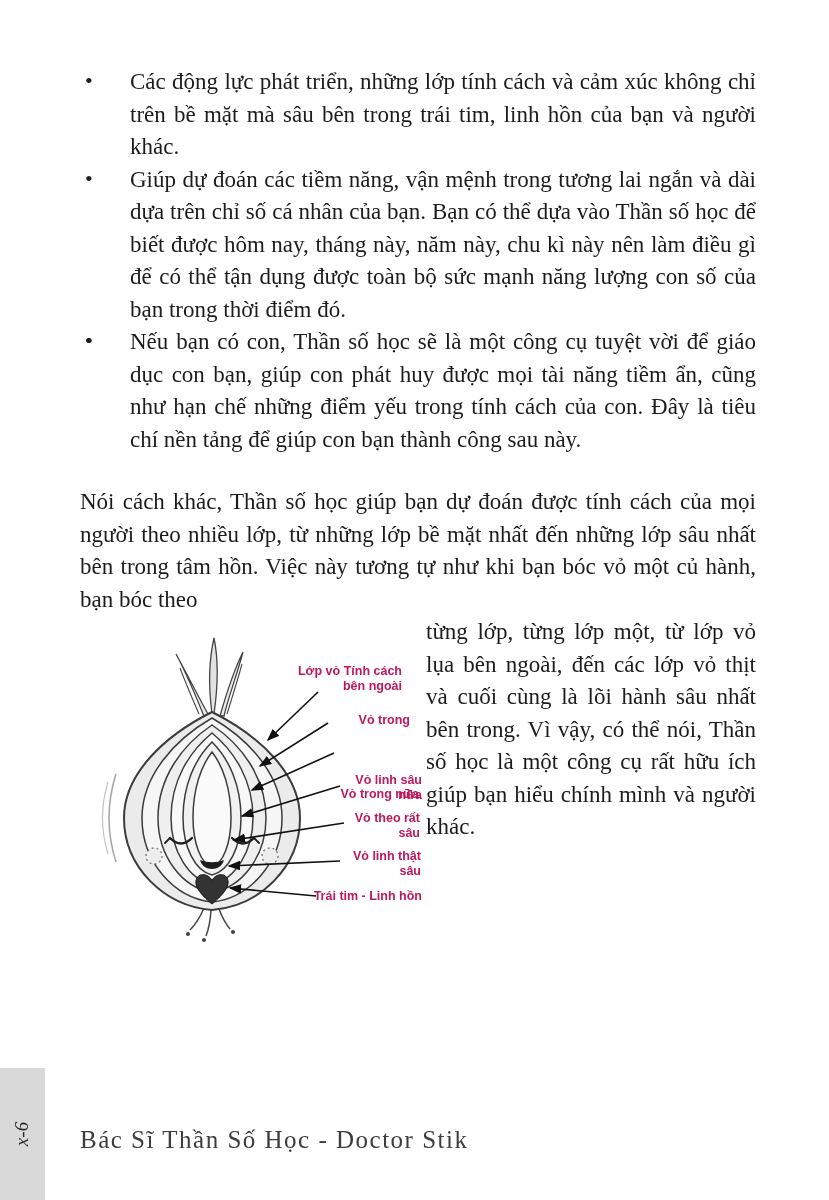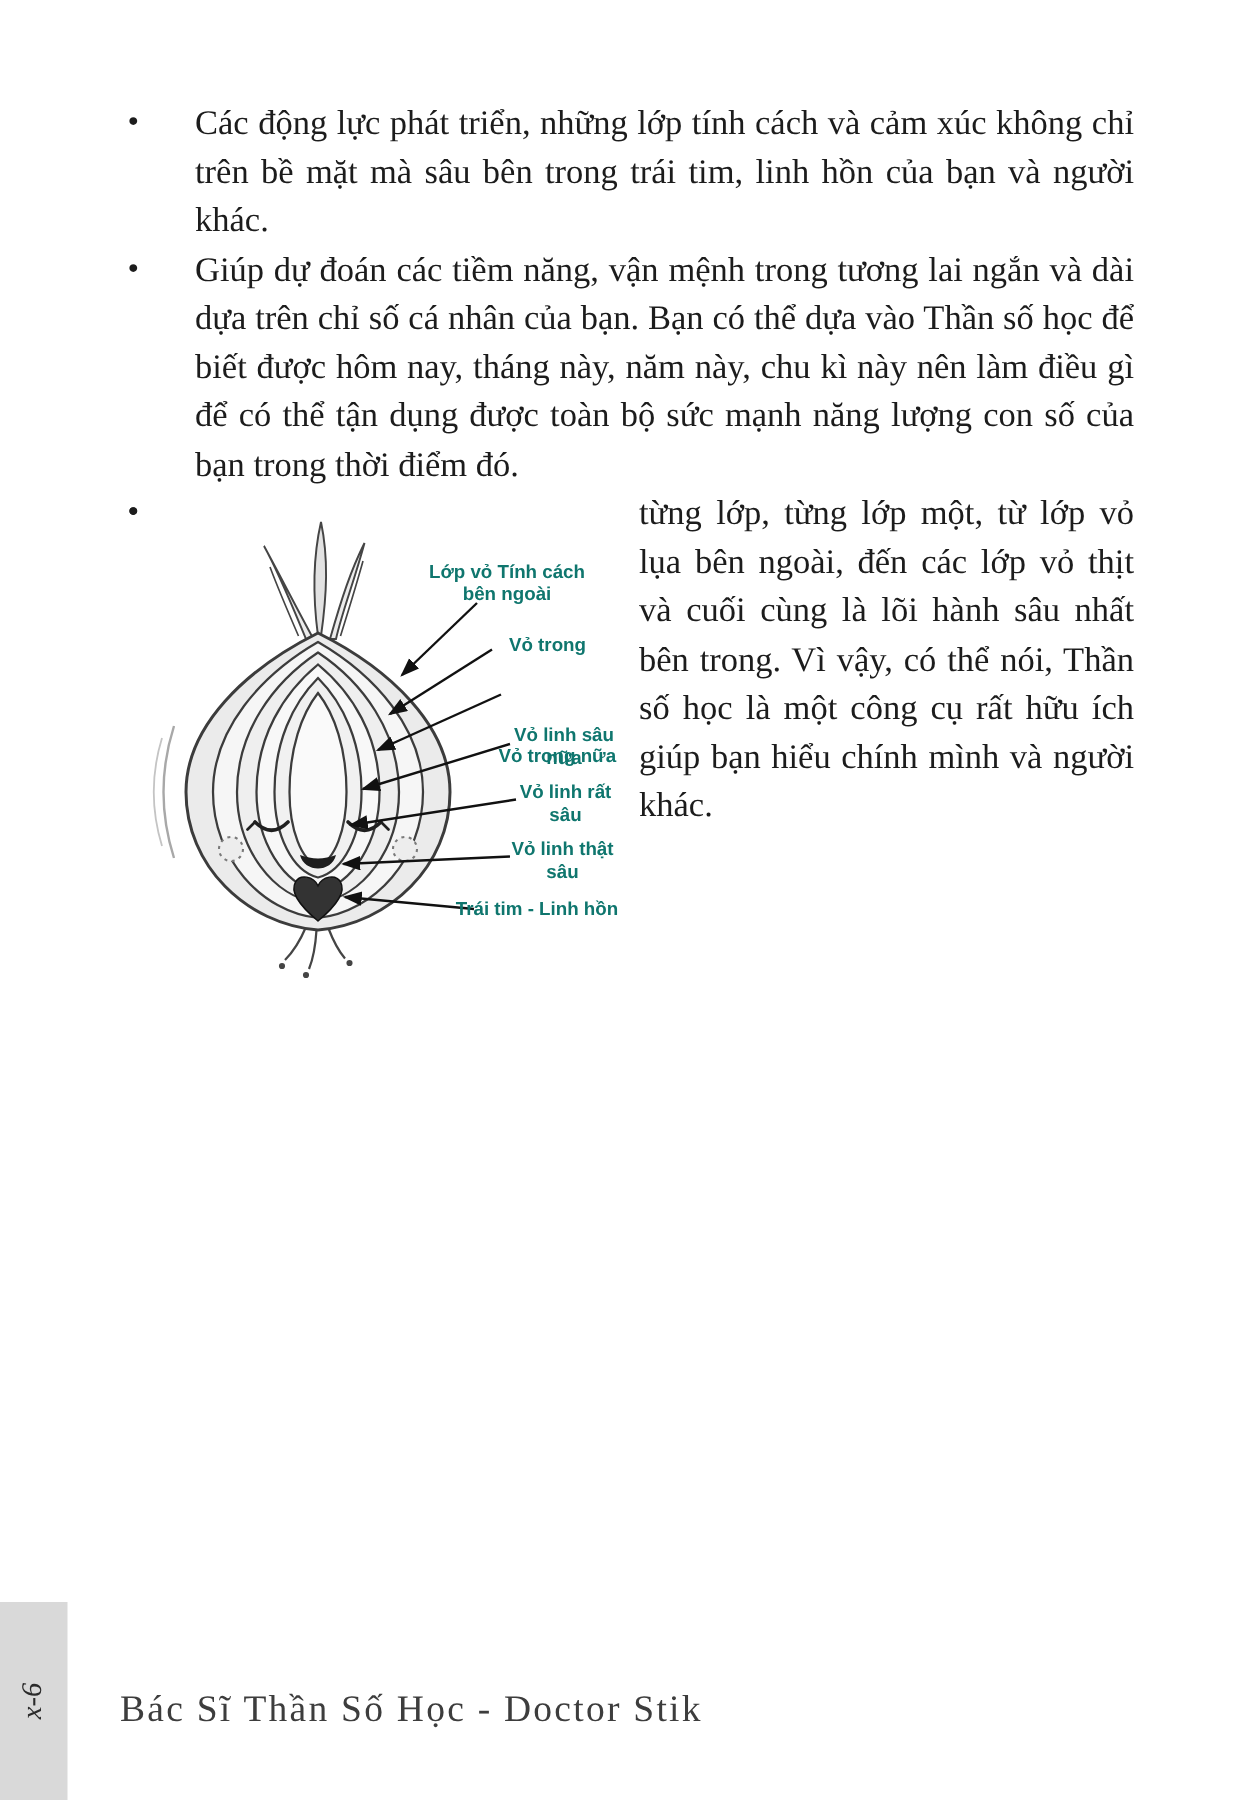--- a/index.html
+++ b/index.html
@@ -30,21 +30,21 @@
 
   .wrap-row { position:relative; min-height:336px; }
   .wrap-text { margin-left:346px; }
 
   .figure { position:absolute; left:2px; top:8px; width:342px; height:324px; }
   .figure svg { position:absolute; left:0; top:0; }
   .olabel {
     position:absolute;
     font-family:"Liberation Sans","DejaVu Sans",sans-serif;
     font-weight:bold; font-size:12.5px; line-height:1.18;
-    text-align:center; color:#0f766e;
+    text-align:right; color:#be185d;
   }
 
   .footer {
     position:absolute; left:80px; top:1126px;
     font-size:25px; letter-spacing:1.5px;
     color:var(--footer,#3d3d3d);
   }
 
   .side-tab {
     position:absolute; left:0; top:1068px; width:45px; height:132px;
@@ -70,23 +70,25 @@
       </li>
       <li>
         <span class="dot">•</span>
         <span>Giúp dự đoán các tiềm năng, vận mệnh trong tương lai ngắn và dài dựa trên chỉ số cá nhân của bạn. Bạn có thể dựa vào Thần số học để biết được hôm nay, tháng này, năm này, chu kì này nên làm điều gì để có thể tận dụng được toàn bộ sức mạnh năng lượng con số của bạn trong thời điểm đó.</span>
       </li>
       <li>
         <span class="dot">•</span>
       </li>
       <li>
         <span class="dot">•</span>
+        <span>Nếu bạn có con, Thần số học sẽ là một công cụ tuyệt vời để giáo dục con bạn, giúp con phát huy được mọi tài năng tiềm ẩn, cũng như hạn chế những điểm yếu trong tính cách của con. Đây là tiêu chí nền tảng để giúp con bạn thành công sau này.</span>
       </li>
     </ul>
 
+    <p class="para lead">Nói cách khác, Thần số học giúp bạn dự đoán được tính cách của mọi người theo nhiều lớp, từ những lớp bề mặt nhất đến những lớp sâu nhất bên trong tâm hồn. Việc này tương tự như khi bạn bóc vỏ một củ hành, bạn bóc theo</p>
 
     <div class="wrap-row">
       <div class="figure">
         <svg width="342" height="324" viewBox="0 0 342 324">
           <defs>
             <marker id="ah" markerWidth="9" markerHeight="8" refX="7" refY="3" orient="auto">
               <path d="M0,0 L8,3 L0,6 Z" fill="#111"></path>
             </marker>
           </defs>
 
@@ -141,21 +143,21 @@
             <line x1="262" y1="199" x2="152" y2="216" marker-end="url(#ah)"></line>
             <line x1="258" y1="237" x2="147" y2="242" marker-end="url(#ah)"></line>
             <line x1="234" y1="272" x2="148" y2="264" marker-end="url(#ah)"></line>
           </g>
         </svg>
 
         <div class="olabel" style="left:192px; top:40px; width:128px;">Lớp vỏ Tính cách bên ngoài</div>
         <div class="olabel" style="left:238px; top:89px; width:90px;">Vỏ trong</div>
         <div class="olabel" style="left:242px; top:119px; width:95px;margin-top:44px;">Vỏ trong nữa</div>
         <div class="olabel" style="left:248px; top:149px; width:92px;">Vỏ linh sâu nữa</div>
-        <div class="olabel" style="left:252px; top:187px; width:86px;">Vỏ linh rất sâu</div>
+        <div class="olabel" style="left:252px; top:187px; width:86px;">Vỏ theo rất sâu</div>
         <div class="olabel" style="left:247px; top:225px; width:92px;">Vỏ linh thật sâu</div>
         <div class="olabel" style="left:212px; top:265px; width:128px;">Trái tim - Linh hồn</div>
       </div>
 
       <p class="para wrap-text">từng lớp, từng lớp một, từ lớp vỏ lụa bên ngoài, đến các lớp vỏ thịt và cuối cùng là lõi hành sâu nhất bên trong. Vì vậy, có thể nói, Thần số học là một công cụ rất hữu ích giúp bạn hiểu chính mình và người khác.</p>
     </div>
 
   </div>
 
   <div class="footer">Bác Sĩ Thần Số Học - Doctor Stik</div>

